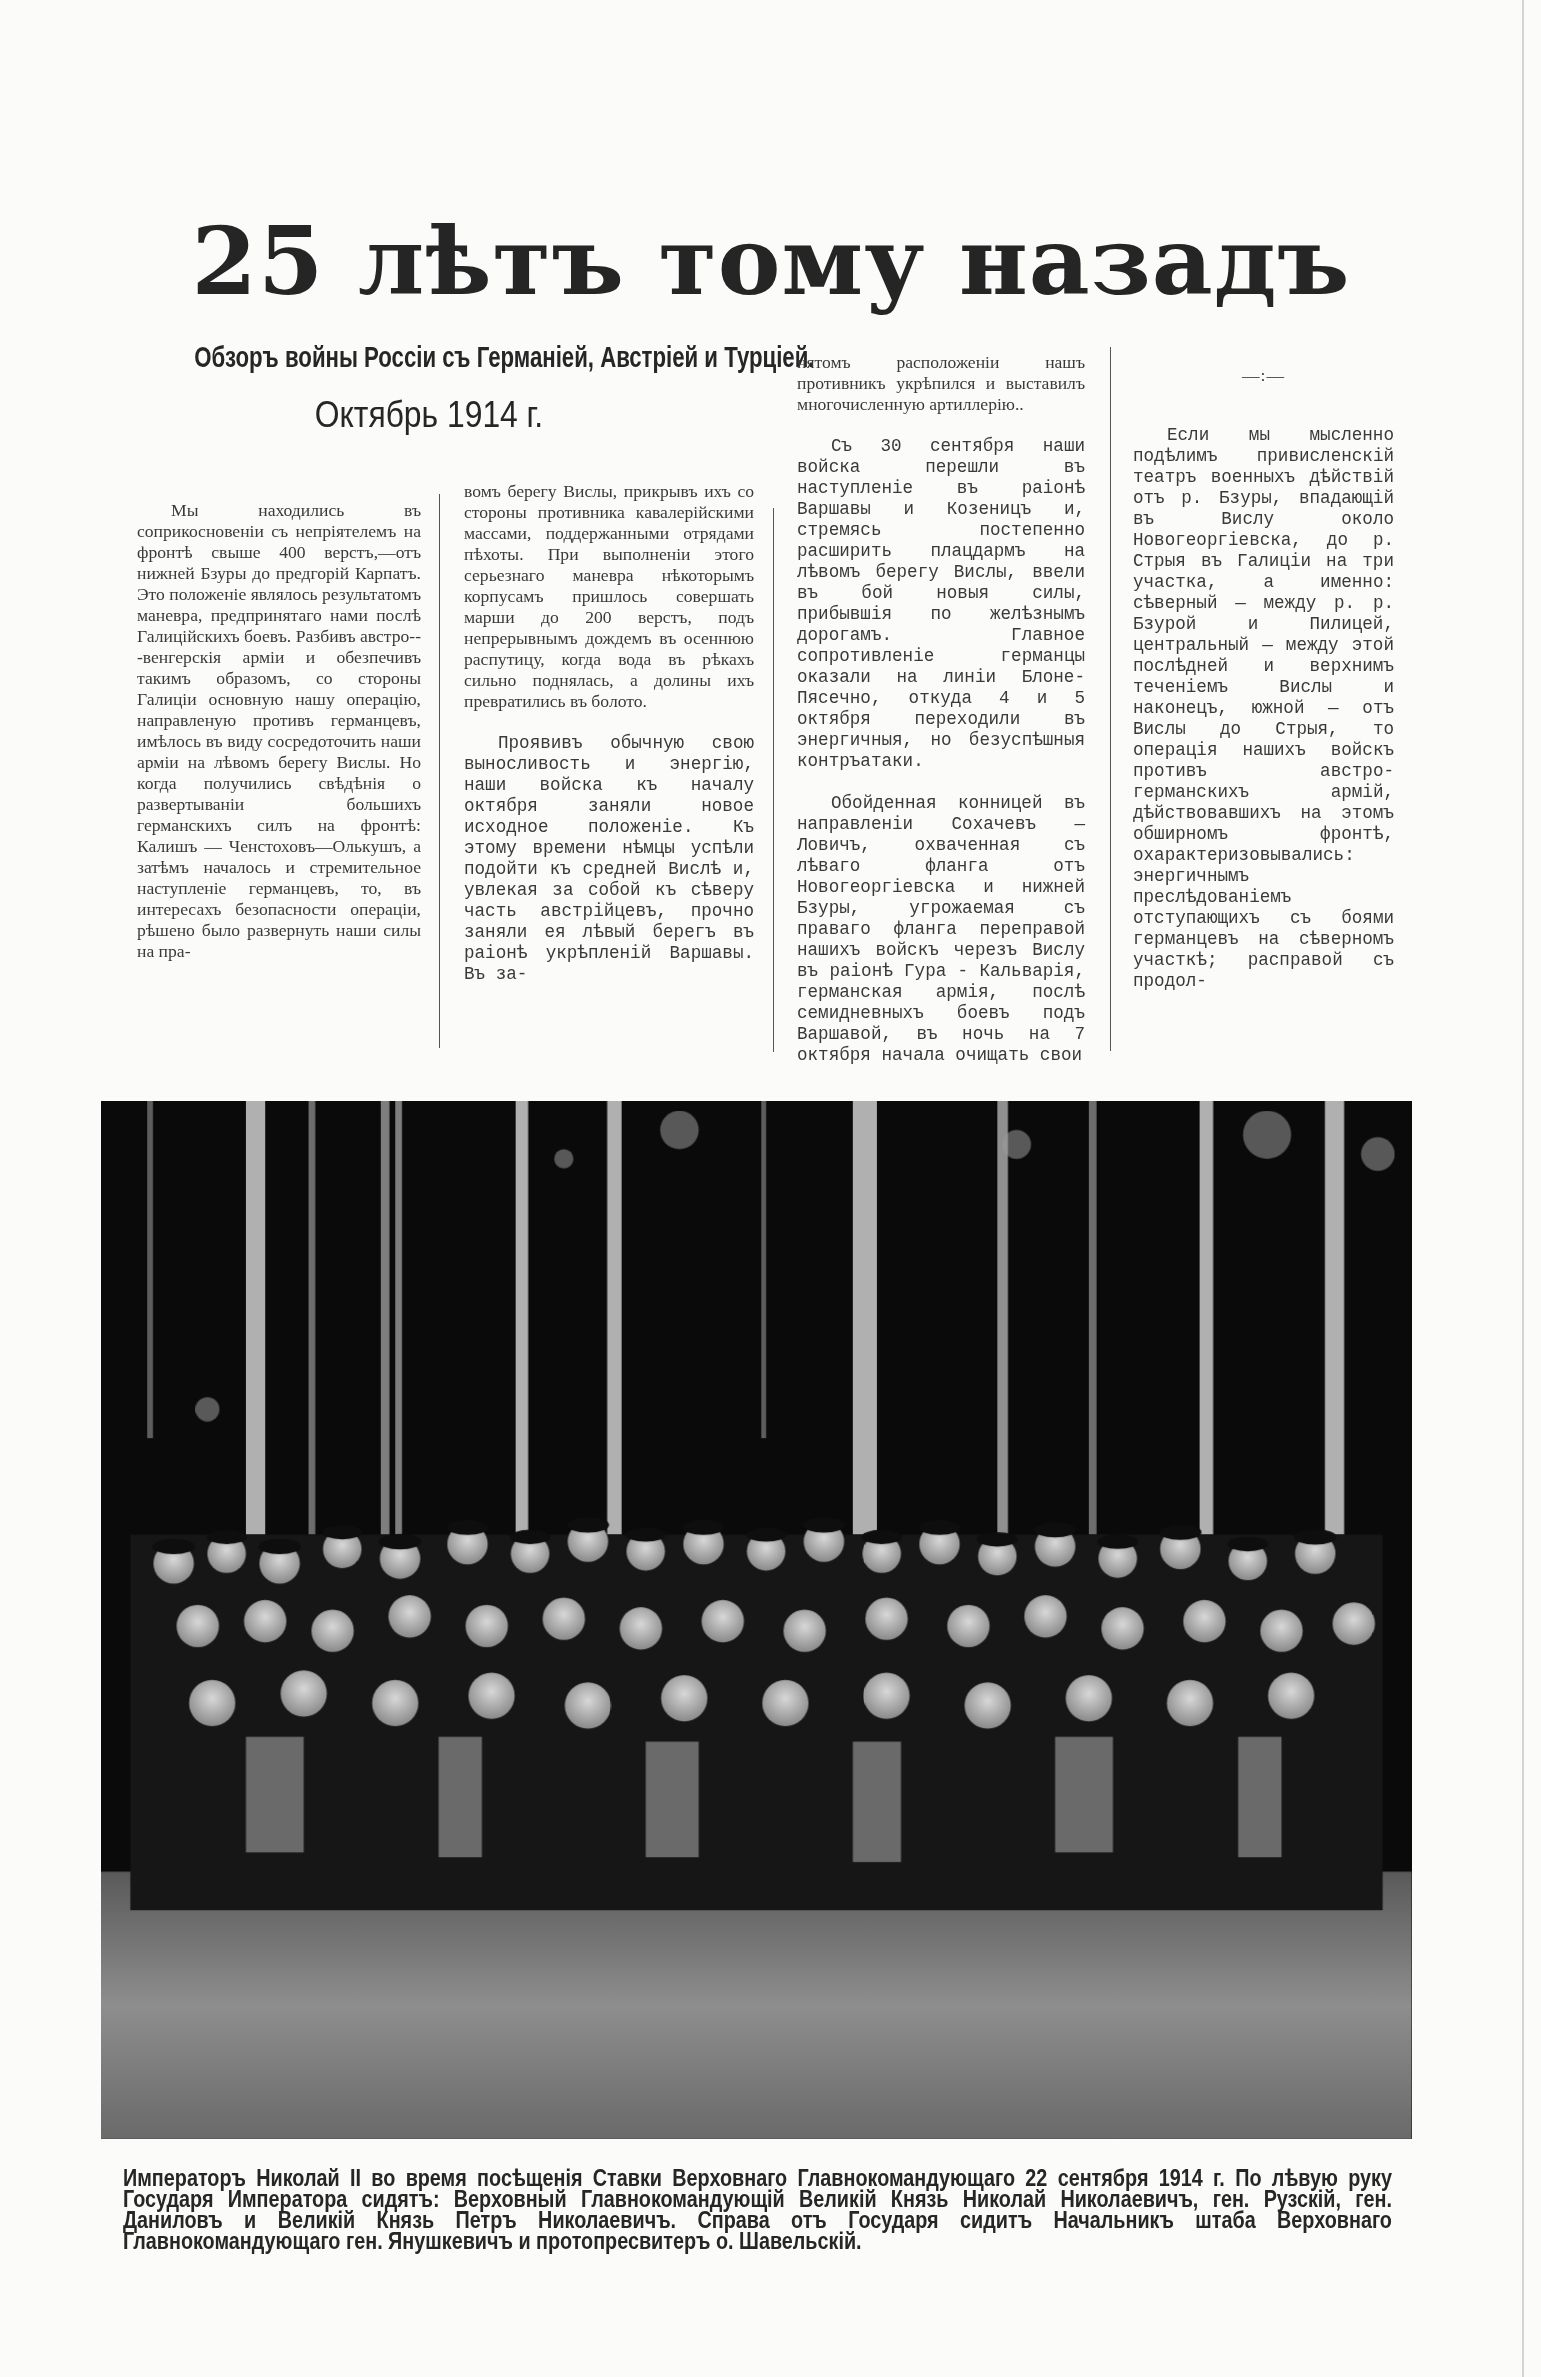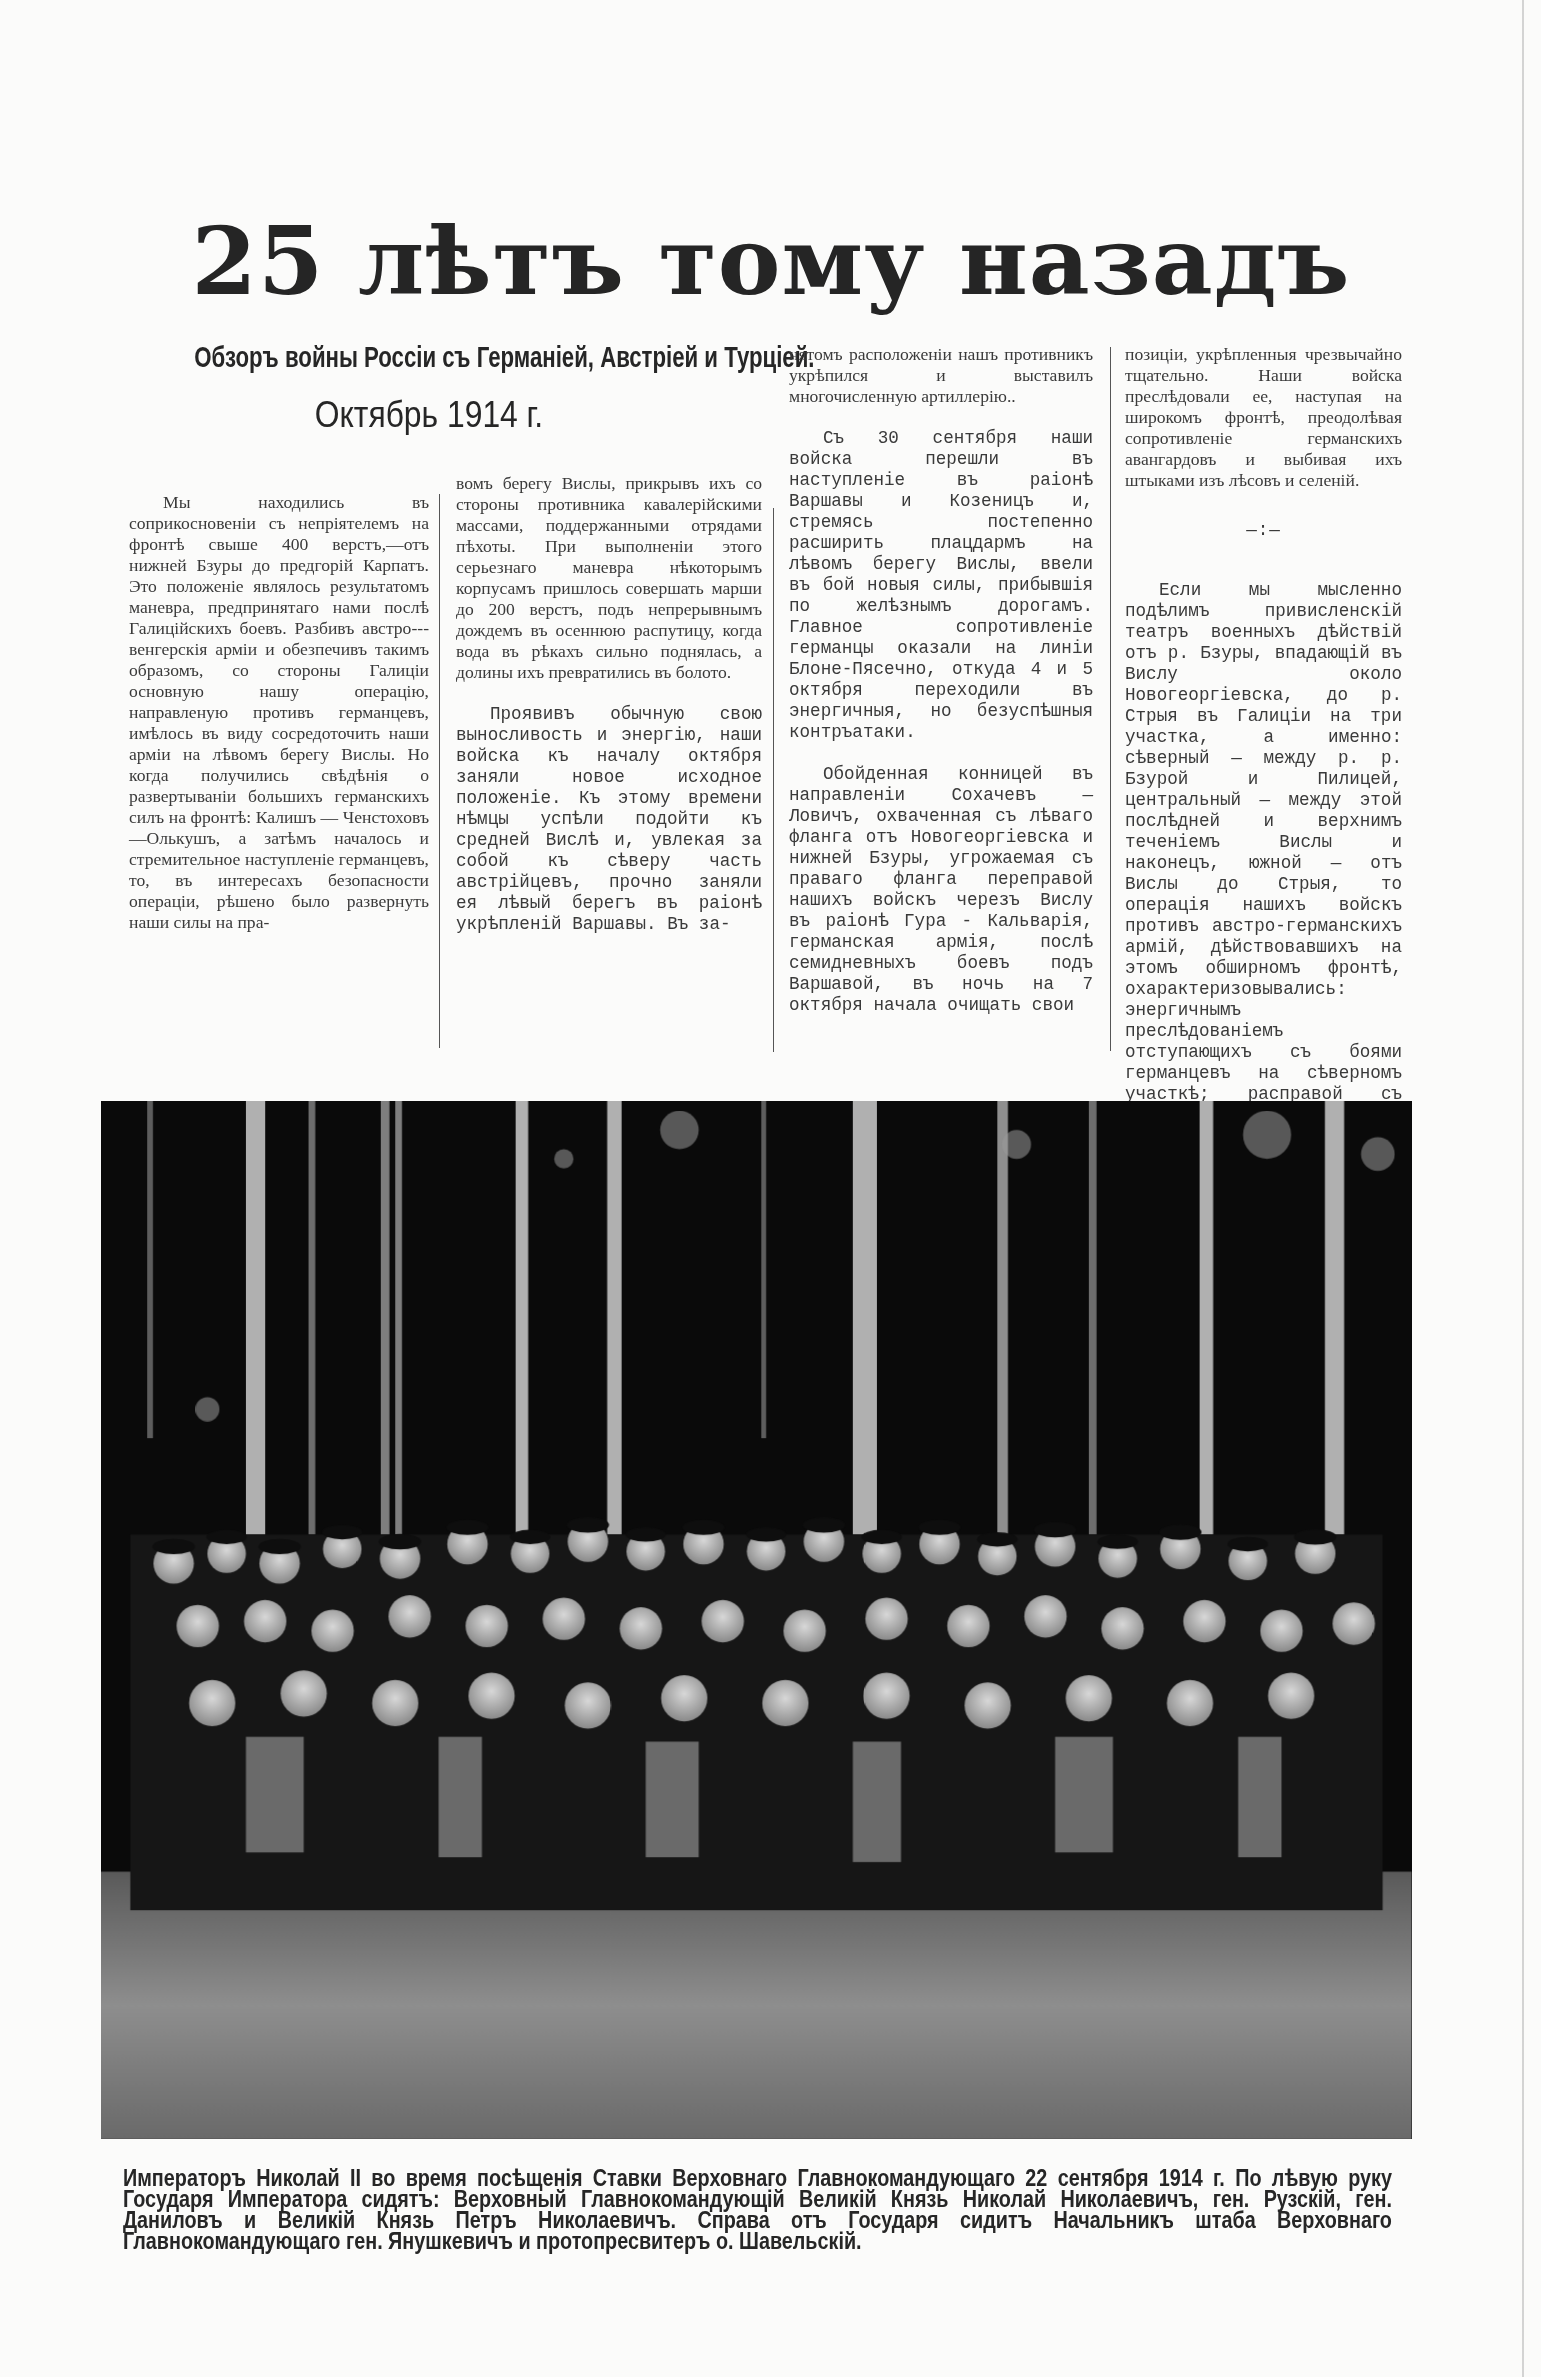--- a/index.html
+++ b/index.html
@@ -42,21 +42,21 @@
       font-size: 37px; line-height: 43px;
       transform: scaleX(0.86);
       color: #262626;
     }
     .col {
       position: absolute;
       font-size: 17.6px; line-height: 21px;
       text-align: justify;
       color: #3a3a3a;
     }
-    .col p { margin: 8px; text-indent: 34px; }
+    .col p { margin: 16px; text-indent: 34px; }
     .col p.cont { text-indent: 0; }
     .col p + p { margin-top: 21px; font-family: Liberation Mono, monospace; }
     .col-1 { left: 121px; top: 484px; width: 316px; }
     .col-2 { left: 448px; top: 465px; width: 322px; }
     .col-3 { left: 781px; top: 336px; width: 320px; }
     .col-4 { left: 1117px; top: 336px; width: 293px; }
     .col-4 .divider { text-align: center; text-indent: 0; margin: 29px 0 39px; letter-spacing: 1px; }
     .rule {
       position: absolute; width: 1px; background: #555;
     }
@@ -104,21 +104,20 @@
 
 <div class="col col-3">
   <p class="cont">нятомъ расположеніи нашъ противникъ укрѣпился и выставилъ многочисленную артиллерію..</p>
   <p>Съ 30 сентября наши войска перешли въ наступленіе въ раіонѣ Варшавы и Козеницъ и, стремясь постепенно расширить плацдармъ на лѣвомъ берегу Вислы, ввели въ бой новыя силы, прибывшія по желѣзнымъ дорогамъ. Главное сопротивленіе германцы оказали на линіи Блоне-Пясечно, откуда 4 и 5 октября переходили въ энергичныя, но безуспѣшныя контръатаки.</p>
   <p>Обойденная конницей въ направленіи Сохачевъ — Ловичъ, охваченная съ лѣваго фланга отъ Новогеоргіевска и нижней Бзуры, угрожаемая съ праваго фланга переправой нашихъ войскъ черезъ Вислу въ раіонѣ Гура - Кальварія, германская армія, послѣ семидневныхъ боевъ подъ Варшавой, въ ночь на 7 октября начала очищать свои</p>
 </div>
 
 <div class="rule rule-3"></div>
 
 <div class="col col-4">
-  <p class="cont">позиціи, укрѣпленныя чрезвычайно тщательно. Наши войска преслѣдовали ее, наступая на широкомъ фронтѣ, преодолѣвая сопротивленіе германскихъ авангардовъ и выбивая ихъ штыками изъ лѣсовъ и селеній.</p>
   <p class="divider">—:—</p>
   <p>Если мы мысленно подѣлимъ привисленскій театръ военныхъ дѣйствій отъ р. Бзуры, впадающій въ Вислу около Новогеоргіевска, до р. Стрыя въ Галиціи на три участка, а именно: сѣверный — между р. р. Бзурой и Пилицей, центральный — между этой послѣдней и верхнимъ теченіемъ Вислы и наконецъ, южной — отъ Вислы до Стрыя, то операція нашихъ войскъ противъ австро-германскихъ армій, дѣйствовавшихъ на этомъ обширномъ фронтѣ, охарактеризовывались: энергичнымъ преслѣдованіемъ отступающихъ съ боями германцевъ на сѣверномъ участкѣ; расправой съ продол-</p>
 </div>
 
 <div class="photo">
   <svg width="1311" height="1038" viewBox="0 0 2720 2155">
     <defs>
       <linearGradient id="ground" x1="0" y1="0" x2="0" y2="1">
         <stop offset="0" stop-color="#5a5a5a"></stop>
         <stop offset="0.5" stop-color="#8e8e8e"></stop>

